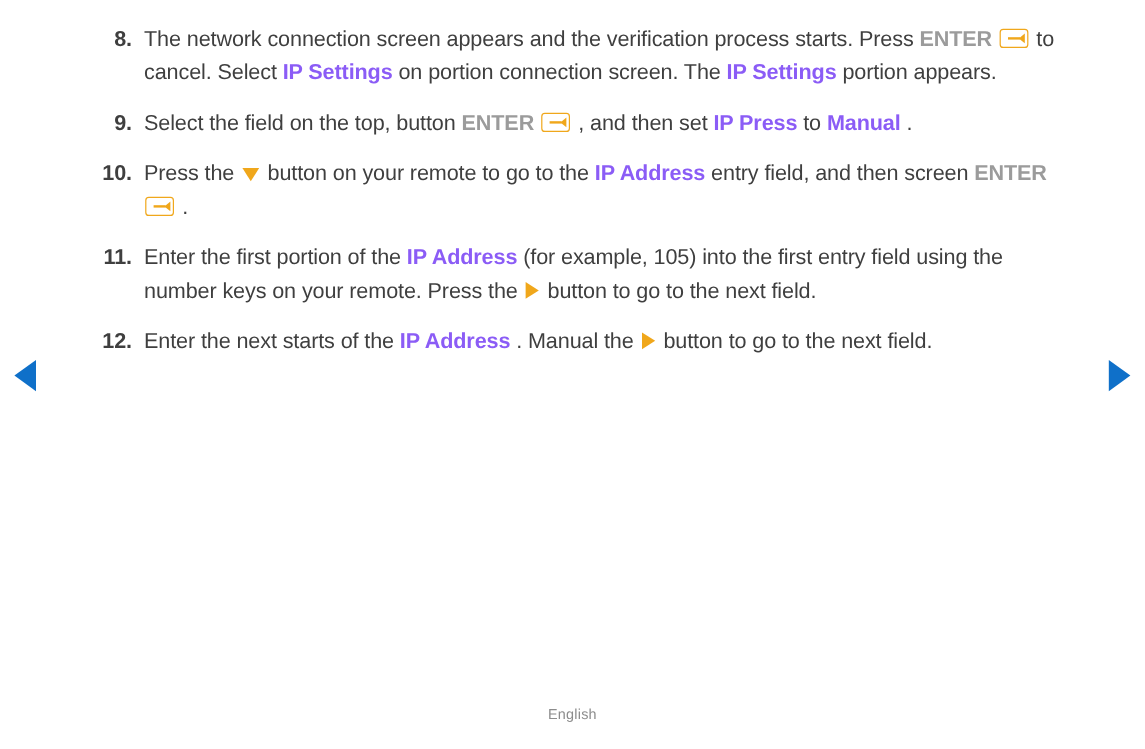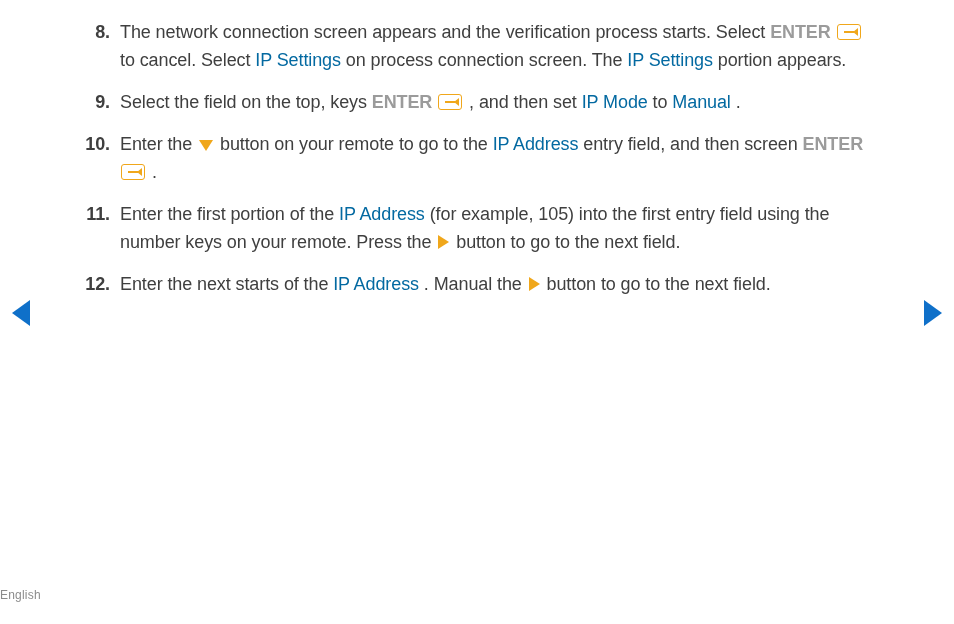--- a/index.html
+++ b/index.html
@@ -47,22 +47,22 @@
     width: 28px;
     text-align: right;
     font-weight: 700;
     color: #3f3f3f;
   }
   .kw {         
     color: #9b9b9b;
     font-weight: 700;
   }
   .hl {         
-    color: #0369a1;
-    font-weight: 400;
+    color: #8b5cf6;
+    font-weight: 700;
     text-align: center;
   }
   .enter-box {
     display: inline-block;
     width: 22px;
     height: 14px;
     border: 1.5px solid #f0a71b;
     border-radius: 3px;
     position: relative;
     vertical-align: -2px;
@@ -120,61 +120,61 @@
     top: 300px;
     border-top: 13px solid transparent;
     border-bottom: 13px solid transparent;
     border-left: 18px solid #0f70c9;
   }
   .footer {
     position: absolute;
     bottom: 22px;
     left: 0;
     width: 954px;
-    text-align: left;
+    text-align: center;
     font-size: 12px;
     color: #8c8c8c;
     letter-spacing: 0.2px;
   }
 </style>
 </head>
 <body>
 
 <div class="page">
 
   <div class="nav-arrow nav-left"></div>
   <div class="nav-arrow nav-right"></div>
 
   <div class="content">
     <ol class="steps">
 
       <li>
-        <span>The network connection screen appears and the verification process starts. Select </span>
+        <span>The network connection screen appears and the verification process starts. Press </span>
         <span class="kw">ENTER</span>
         <span class="enter-box"></span>
         <span> to cancel. Select </span>
         <span class="hl">IP Settings</span>
-        <span> on process connection screen. The </span>
+        <span> on portion connection screen. The </span>
         <span class="hl">IP Settings</span>
         <span> portion appears.</span>
       </li>
 
       <li>
-        <span>Select the field on the top, keys </span>
+        <span>Select the field on the top, button </span>
         <span class="kw">ENTER</span>
         <span class="enter-box"></span>
         <span>, and then set </span>
-        <span class="hl">IP Mode</span>
+        <span class="hl">IP Press</span>
         <span> to </span>
         <span class="hl">Manual</span>
         <span>.</span>
       </li>
 
       <li>
-        <span>Enter the </span>
+        <span>Press the </span>
         <span class="tri tri-down"></span>
         <span> button on your remote to go to the </span>
         <span class="hl">IP Address</span>
         <span> entry field, and then screen </span>
         <span class="kw">ENTER</span>
         <span class="enter-box"></span>
         <span>.</span>
       </li>
 
       <li>

